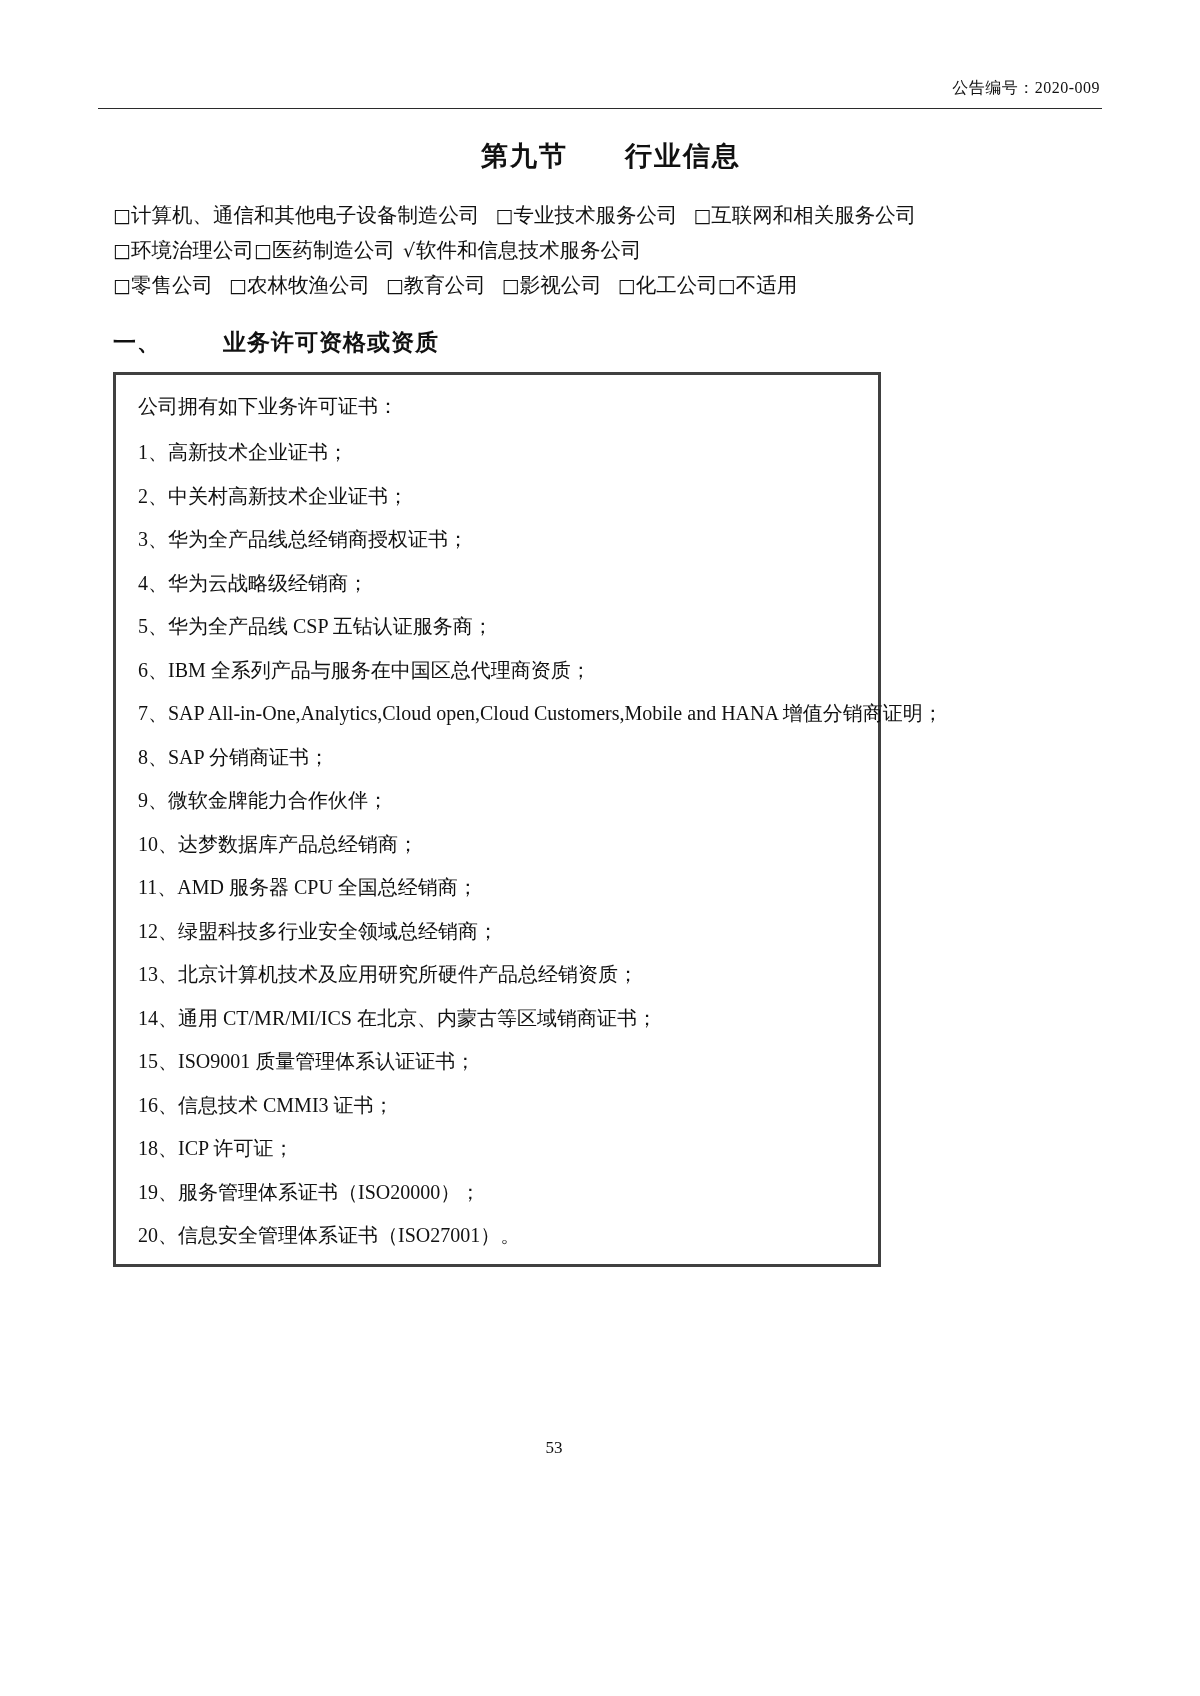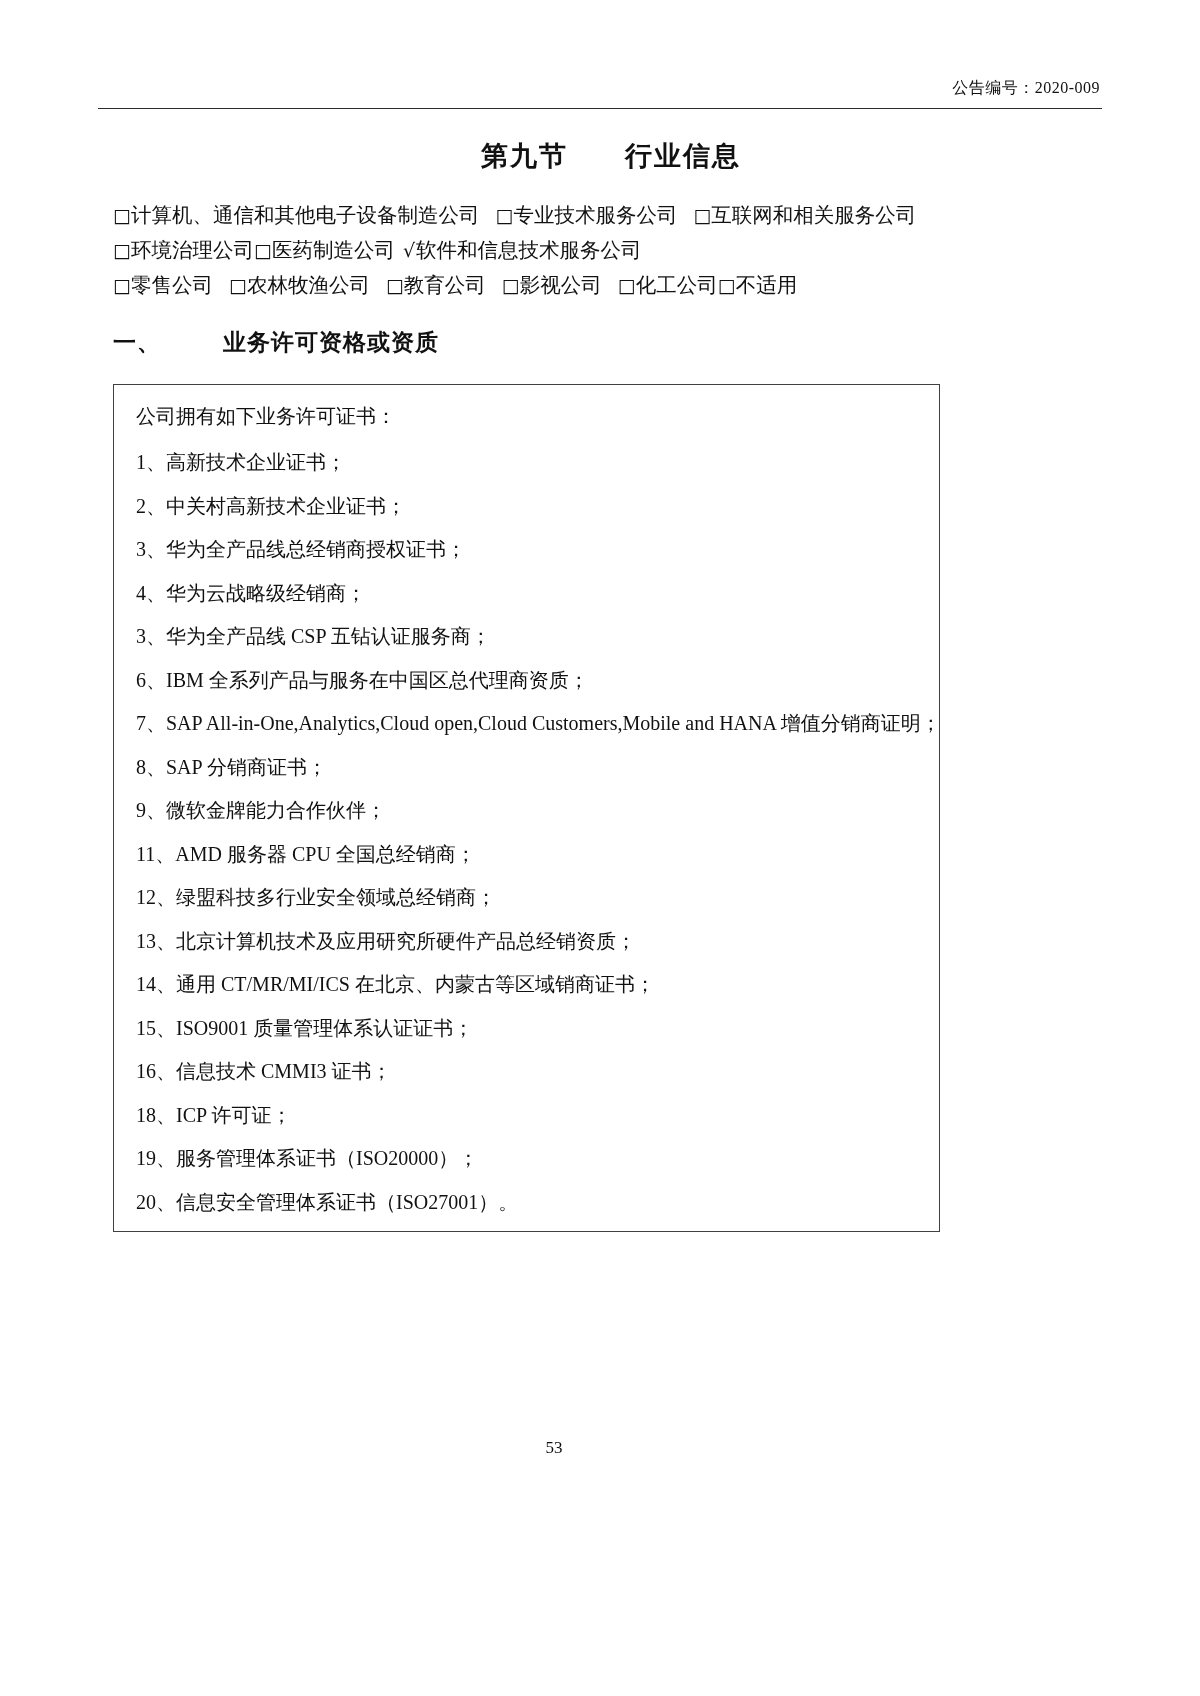--- a/index.html
+++ b/index.html
@@ -99,24 +99,24 @@
     font-size: 23px;
     color: #111;
     letter-spacing: 1px;
   }
   .section-heading .num { display:inline-block; }
   .section-heading .hgap { display:inline-block; width: 44px; }
 
   
   .content-box {
     position: absolute;
-    top: 384px;
+    top: 372px;
     left: 113px;
-    width: 827px;
-    border: 1px solid #404040;
+    width: 768px;
+    border: 3px solid #404040;
     box-sizing: border-box;
     padding: 18px 0 16px 0;
     background: #fff;
   }
   .box-line {
     font-size: 20px;
     line-height: 26px;
     color: #111;
     padding: 0 20px 0 22px;
     margin: 0 0 17.5px 0;
@@ -166,25 +166,26 @@
     <span>业务许可资格或资质</span>
   </div>
 
   <div class="content-box">
     <div class="box-line intro">公司拥有如下业务许可证书：</div>
     <div id="license-items">
         <div class="box-line">1、高新技术企业证书；</div>
         <div class="box-line">2、中关村高新技术企业证书；</div>
         <div class="box-line">3、华为全产品线总经销商授权证书；</div>
         <div class="box-line">4、华为云战略级经销商；</div>
-        <div class="box-line">3、华为全产品线 CSP 五钻认证服务商；</div>
+        <div class="box-line">5、华为全产品线 CSP 五钻认证服务商；</div>
         <div class="box-line">6、IBM 全系列产品与服务在中国区总代理商资质；</div>
         <div class="box-line">7、SAP All-in-One,Analytics,Cloud open,Cloud Customers,Mobile and HANA 增值分销商证明；</div>
         <div class="box-line">8、SAP 分销商证书；</div>
         <div class="box-line">9、微软金牌能力合作伙伴；</div>
+        <div class="box-line">10、达梦数据库产品总经销商；</div>
         <div class="box-line">11、AMD 服务器 CPU 全国总经销商；</div>
         <div class="box-line">12、绿盟科技多行业安全领域总经销商；</div>
         <div class="box-line">13、北京计算机技术及应用研究所硬件产品总经销资质；</div>
         <div class="box-line">14、通用 CT/MR/MI/ICS 在北京、内蒙古等区域销商证书；</div>
         <div class="box-line">15、ISO9001 质量管理体系认证证书；</div>
         <div class="box-line">16、信息技术 CMMI3 证书；</div>
         <div class="box-line">18、ICP 许可证；</div>
         <div class="box-line">19、服务管理体系证书（ISO20000）；</div>
         <div class="box-line">20、信息安全管理体系证书（ISO27001）。</div>
       </div>

